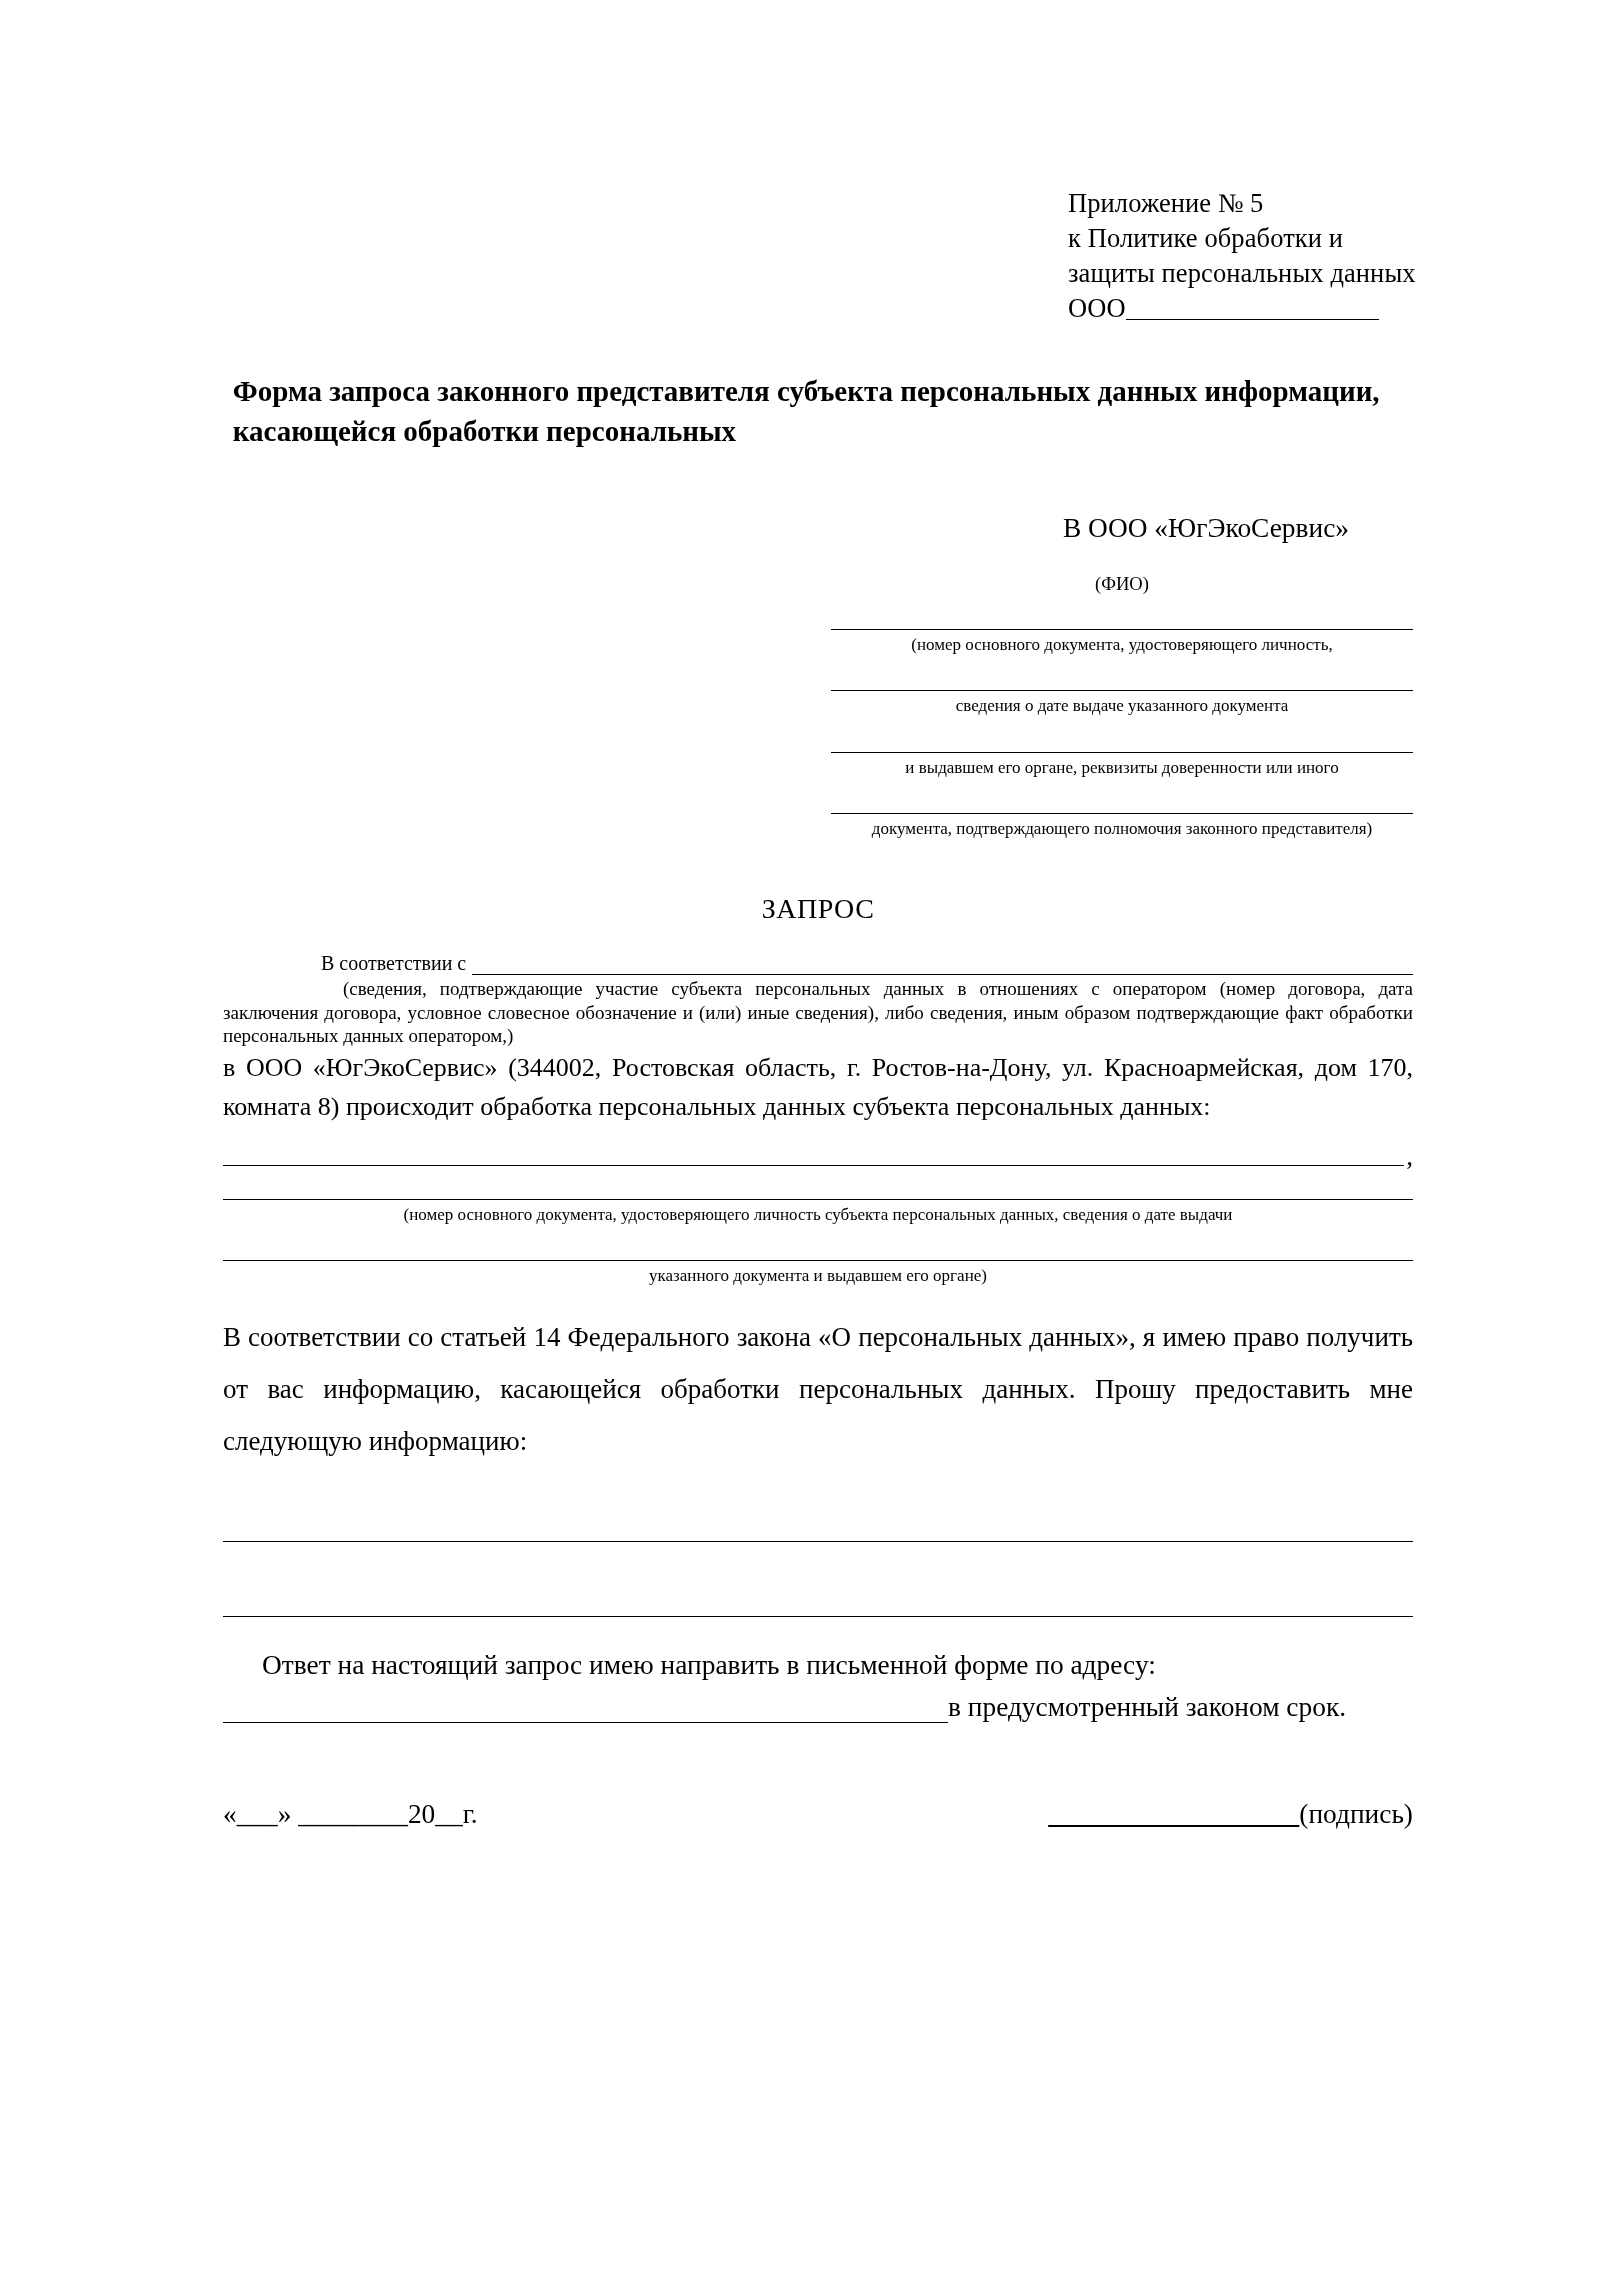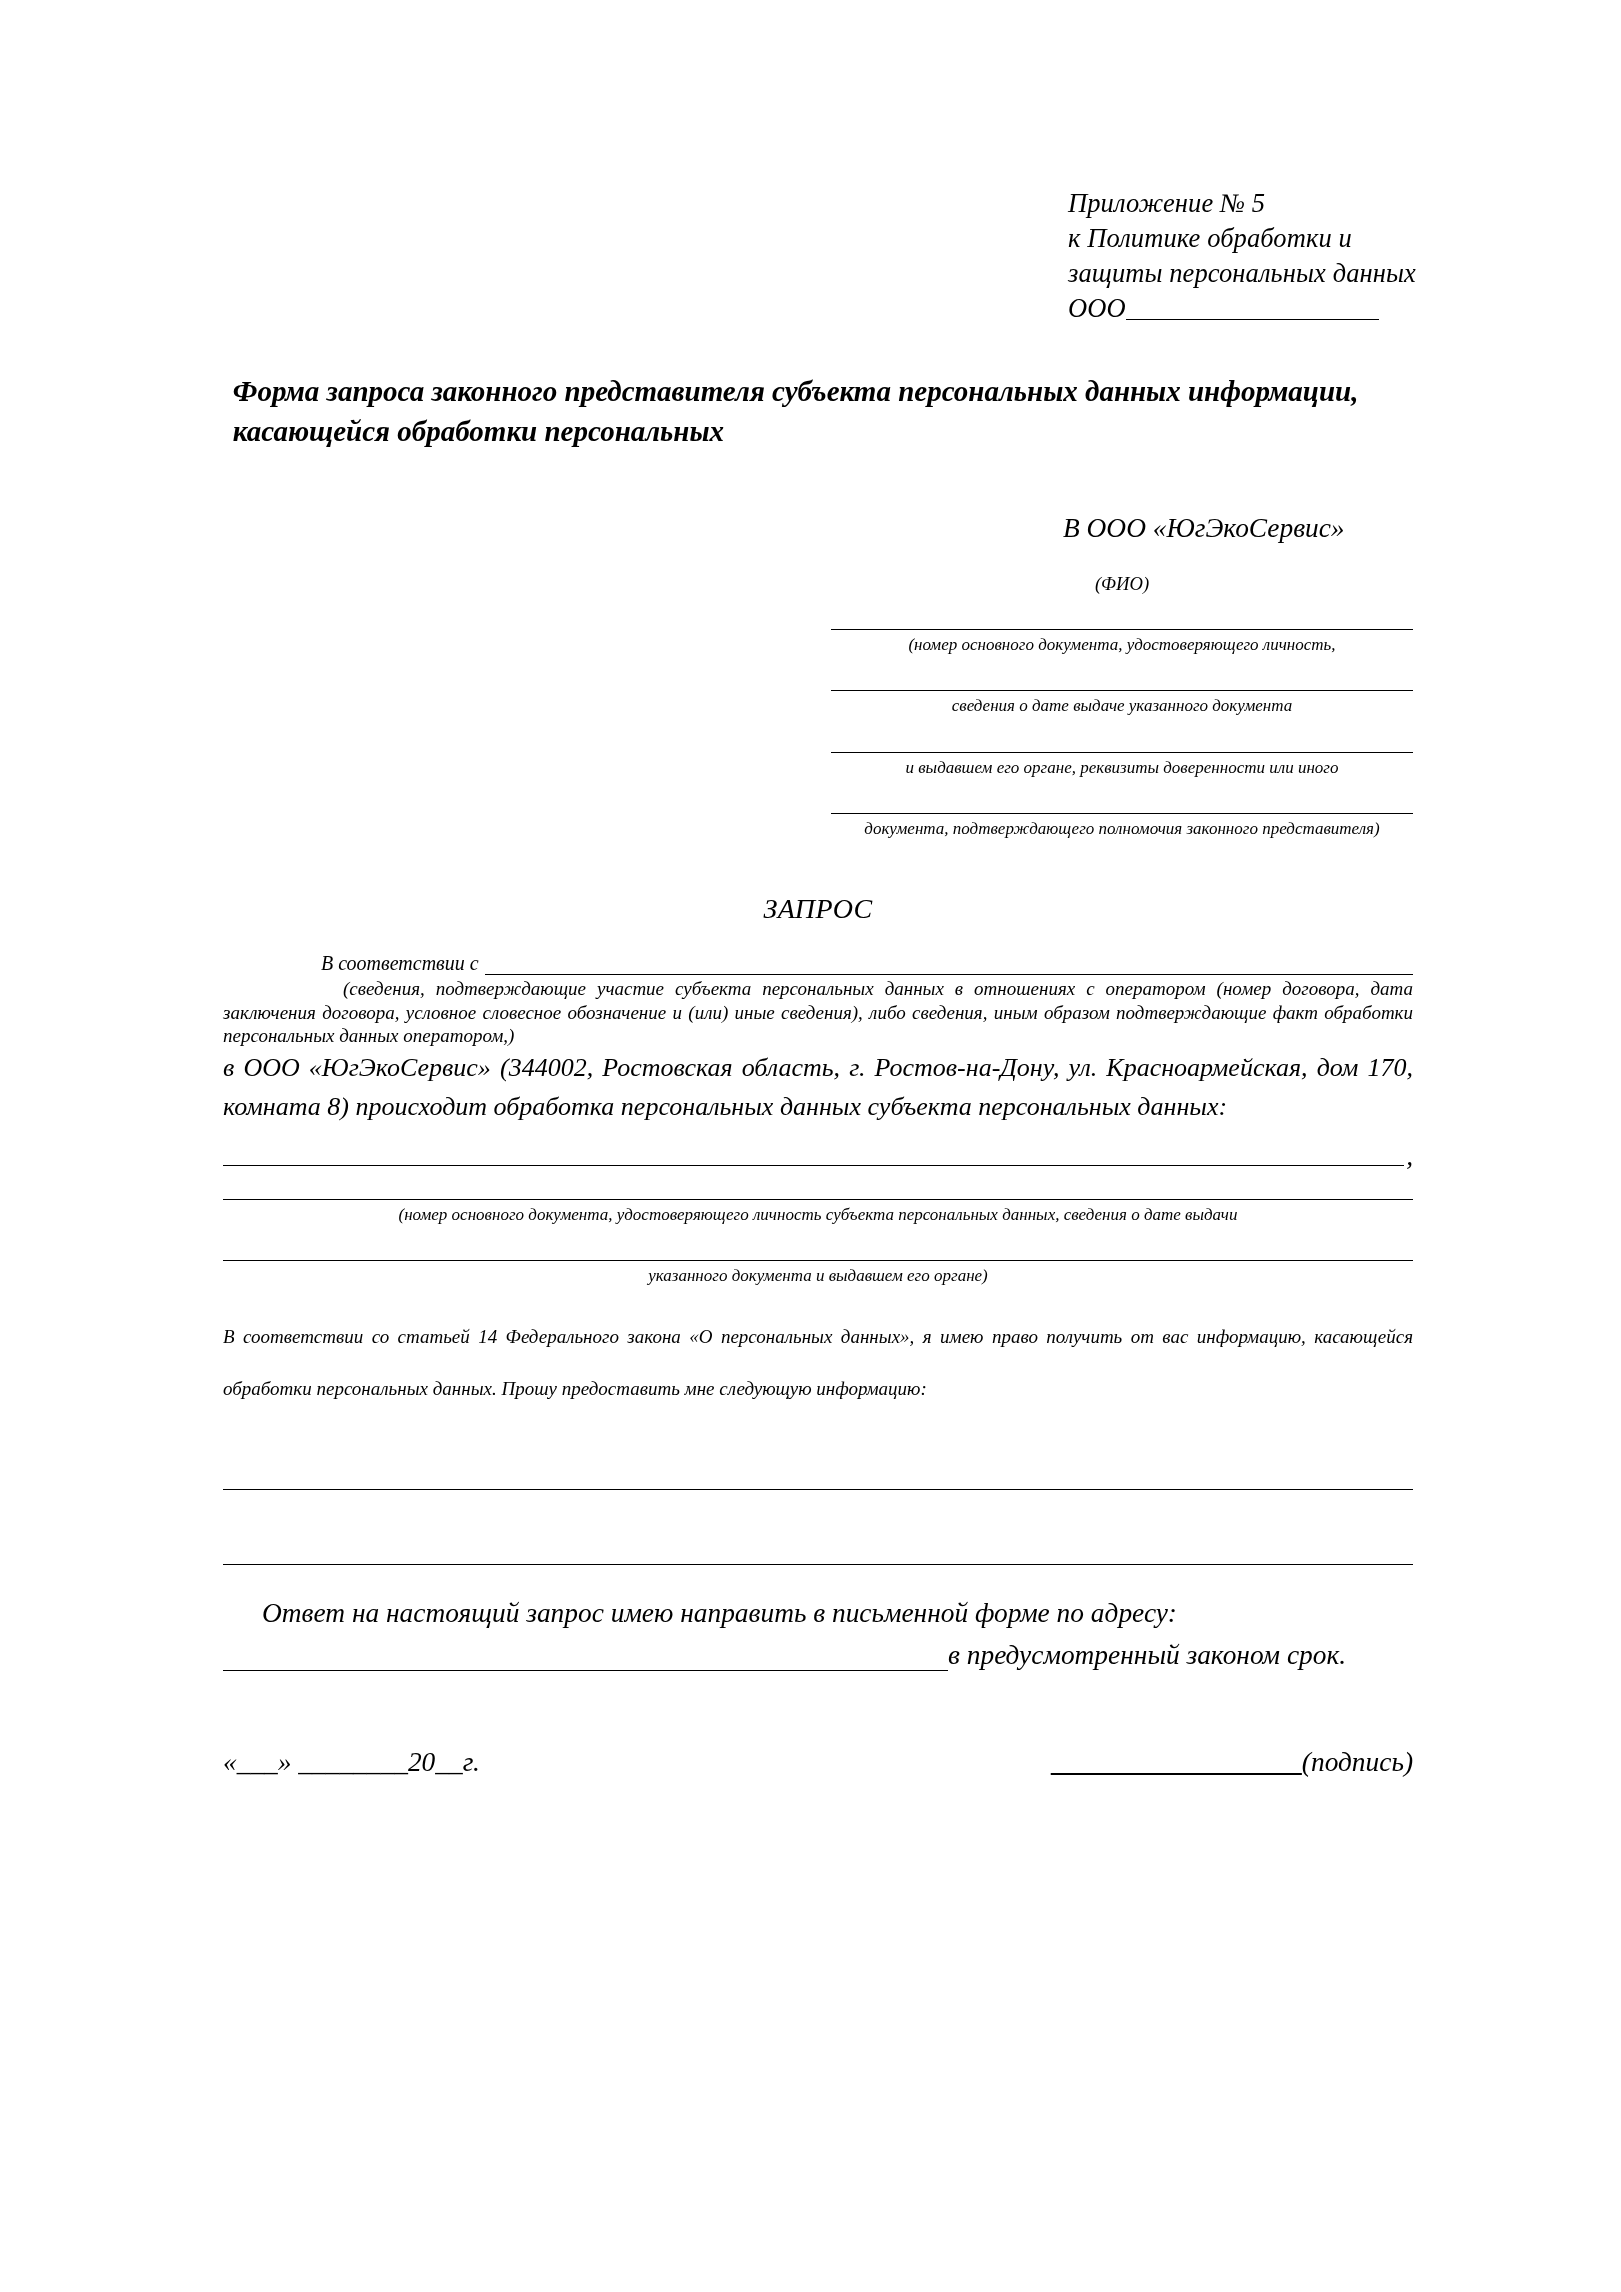--- a/index.html
+++ b/index.html
@@ -15,21 +15,20 @@
     position: relative;
     overflow: hidden;
   }
   .page {
     position: absolute;
     top: 0; left: 0;
     width: 1621px;
     height: 2293px;
     box-sizing: border-box;
     padding: 186px 208px 0 223px;
-    font-style: italic;
   }
 
   
   .header-block {
     margin-left: 845px;
     font-size: 26.5px;
     line-height: 35px;
     white-space: nowrap;
   }
   .header-block div { letter-spacing: 0.1px; }
@@ -134,21 +133,21 @@
     border-bottom: 1.5px solid #000;
     height: 25.5px;
   }
   .rule-with-comma .comma {
     font-size: 27.4px;
     line-height: 19.6px;
     padding-left: 2px;
   }
 
   .para2 {
-    font-size: 19px;
+    font-size: 27px;
     line-height: 52px;
     text-align: justify;
     margin-top: 21.6px;
   }
 
   .answer-line {
     font-size: 27.4px;
     line-height: 39px;
     text-align: justify;
     margin-top: 29px;

